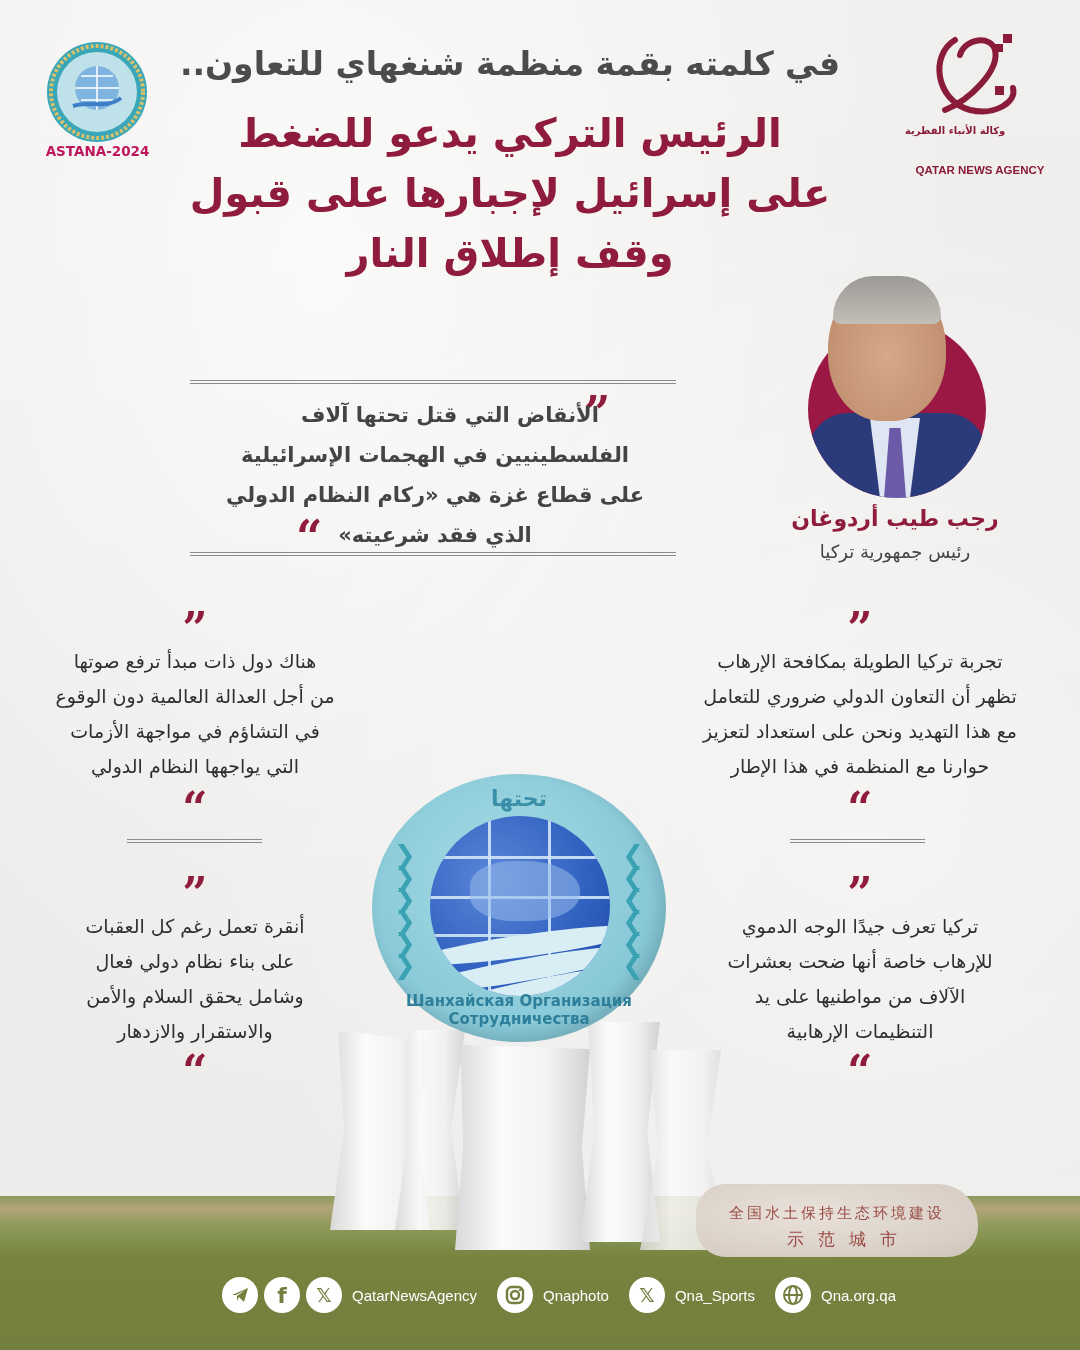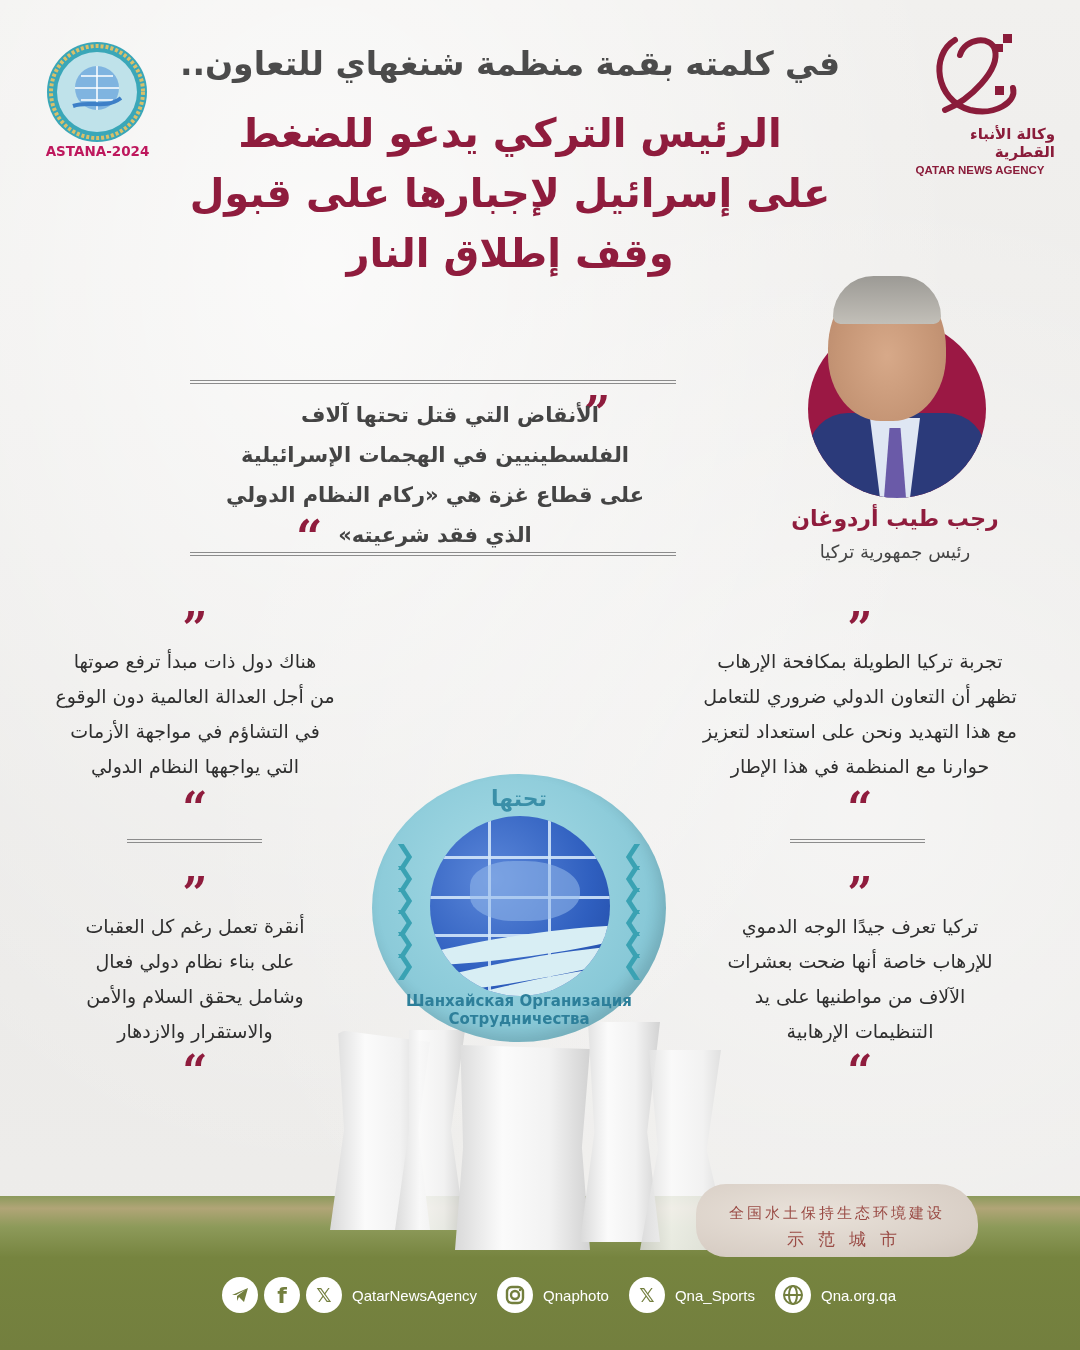--- a/index.html
+++ b/index.html
@@ -13,21 +13,21 @@
   .paper {
     position: absolute; inset: 0;
     background:
       radial-gradient(ellipse at 30% 20%, rgba(255,255,255,0.7), rgba(255,255,255,0) 60%),
       radial-gradient(ellipse at 80% 60%, rgba(255,255,255,0.5), rgba(255,255,255,0) 55%),
       linear-gradient(180deg, #f1f0ee 0%, #ebeae8 60%, #eeedeb 100%);
   }
   
   .qna-logo { position: absolute; left: 905px; top: 30px; width: 150px; height: 135px; }
   .qna-mark { position: absolute; left: 20px; top: 0; width: 100px; height: 90px; }
-  .qna-ar { position: absolute; top: 95px; left: 0; width: 150px; text-align: right; color: #8a1c3a; font-size: 15px; font-weight: bold; }
+  .qna-ar { position: absolute; top: 95px; left: 0; width: 150px; text-align: left; color: #8a1c3a; font-size: 10px; font-weight: bold; }
   .qna-en { position: absolute; top: 116px; left: 0; width: 150px; text-align: center; color: #8a1c3a; font-size: 11.5px; font-weight: bold; direction: ltr; font-family: "Liberation Sans", sans-serif; margin-top: 18px; }
 
   .sco-small { position: absolute; left: 45px; top: 40px; width: 104px; height: 104px; }
   .astana { position: absolute; left: 30px; top: 143px; width: 135px; text-align: center; color: #be185d; font-weight: bold; font-size: 13.5px; direction: ltr; font-family: "DejaVu Sans", sans-serif; }
 
   .kicker { position: absolute; top: 44px; left: 150px; width: 720px; text-align: center; color: #4b4b4b; font-size: 33px; font-weight: bold; }
   .headline { position: absolute; top: 103px; left: 150px; width: 720px; text-align: center; color: #8f1c3d; font-size: 40px; font-weight: bold; line-height: 60px; }
 
   
   .portrait { position: absolute; left: 808px; top: 320px; width: 178px; height: 178px; border-radius: 50%; background: #9b1844; overflow: hidden; }

